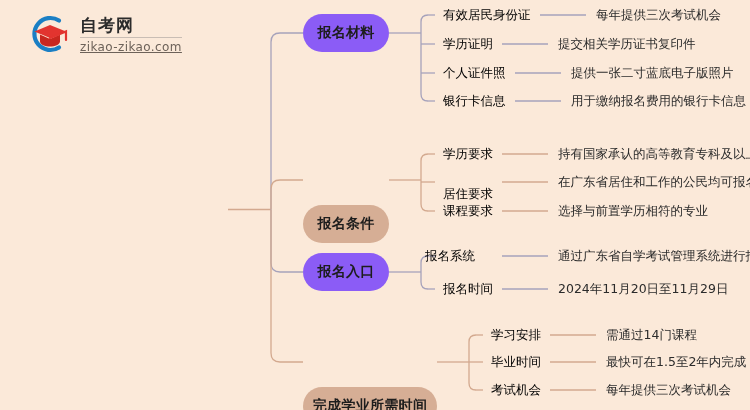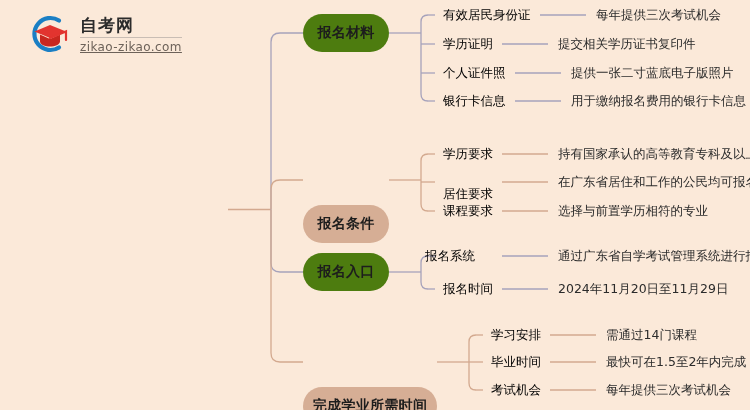--- a/index.html
+++ b/index.html
@@ -65,21 +65,21 @@
     font-size: 15.5px;
     letter-spacing: .2px;
   }
   .branch-node {
     color: #1d1d1d;
     font-size: 14px;
     height: 38px;
     border-radius: 19px;
     letter-spacing: .3px;
   }
-  .branch-lavender { background: #4d7c0f; }
+  .branch-lavender { background: #8b5cf6; }
   .branch-tan      { background: #d6ae95; margin-top: 44px; }
 
   .leaf-label {
     position: absolute;
     font-size: 12.5px;
     color: #000000;
     white-space: nowrap;
     transform: translateY(-50%);
   }
   .leaf-desc {

